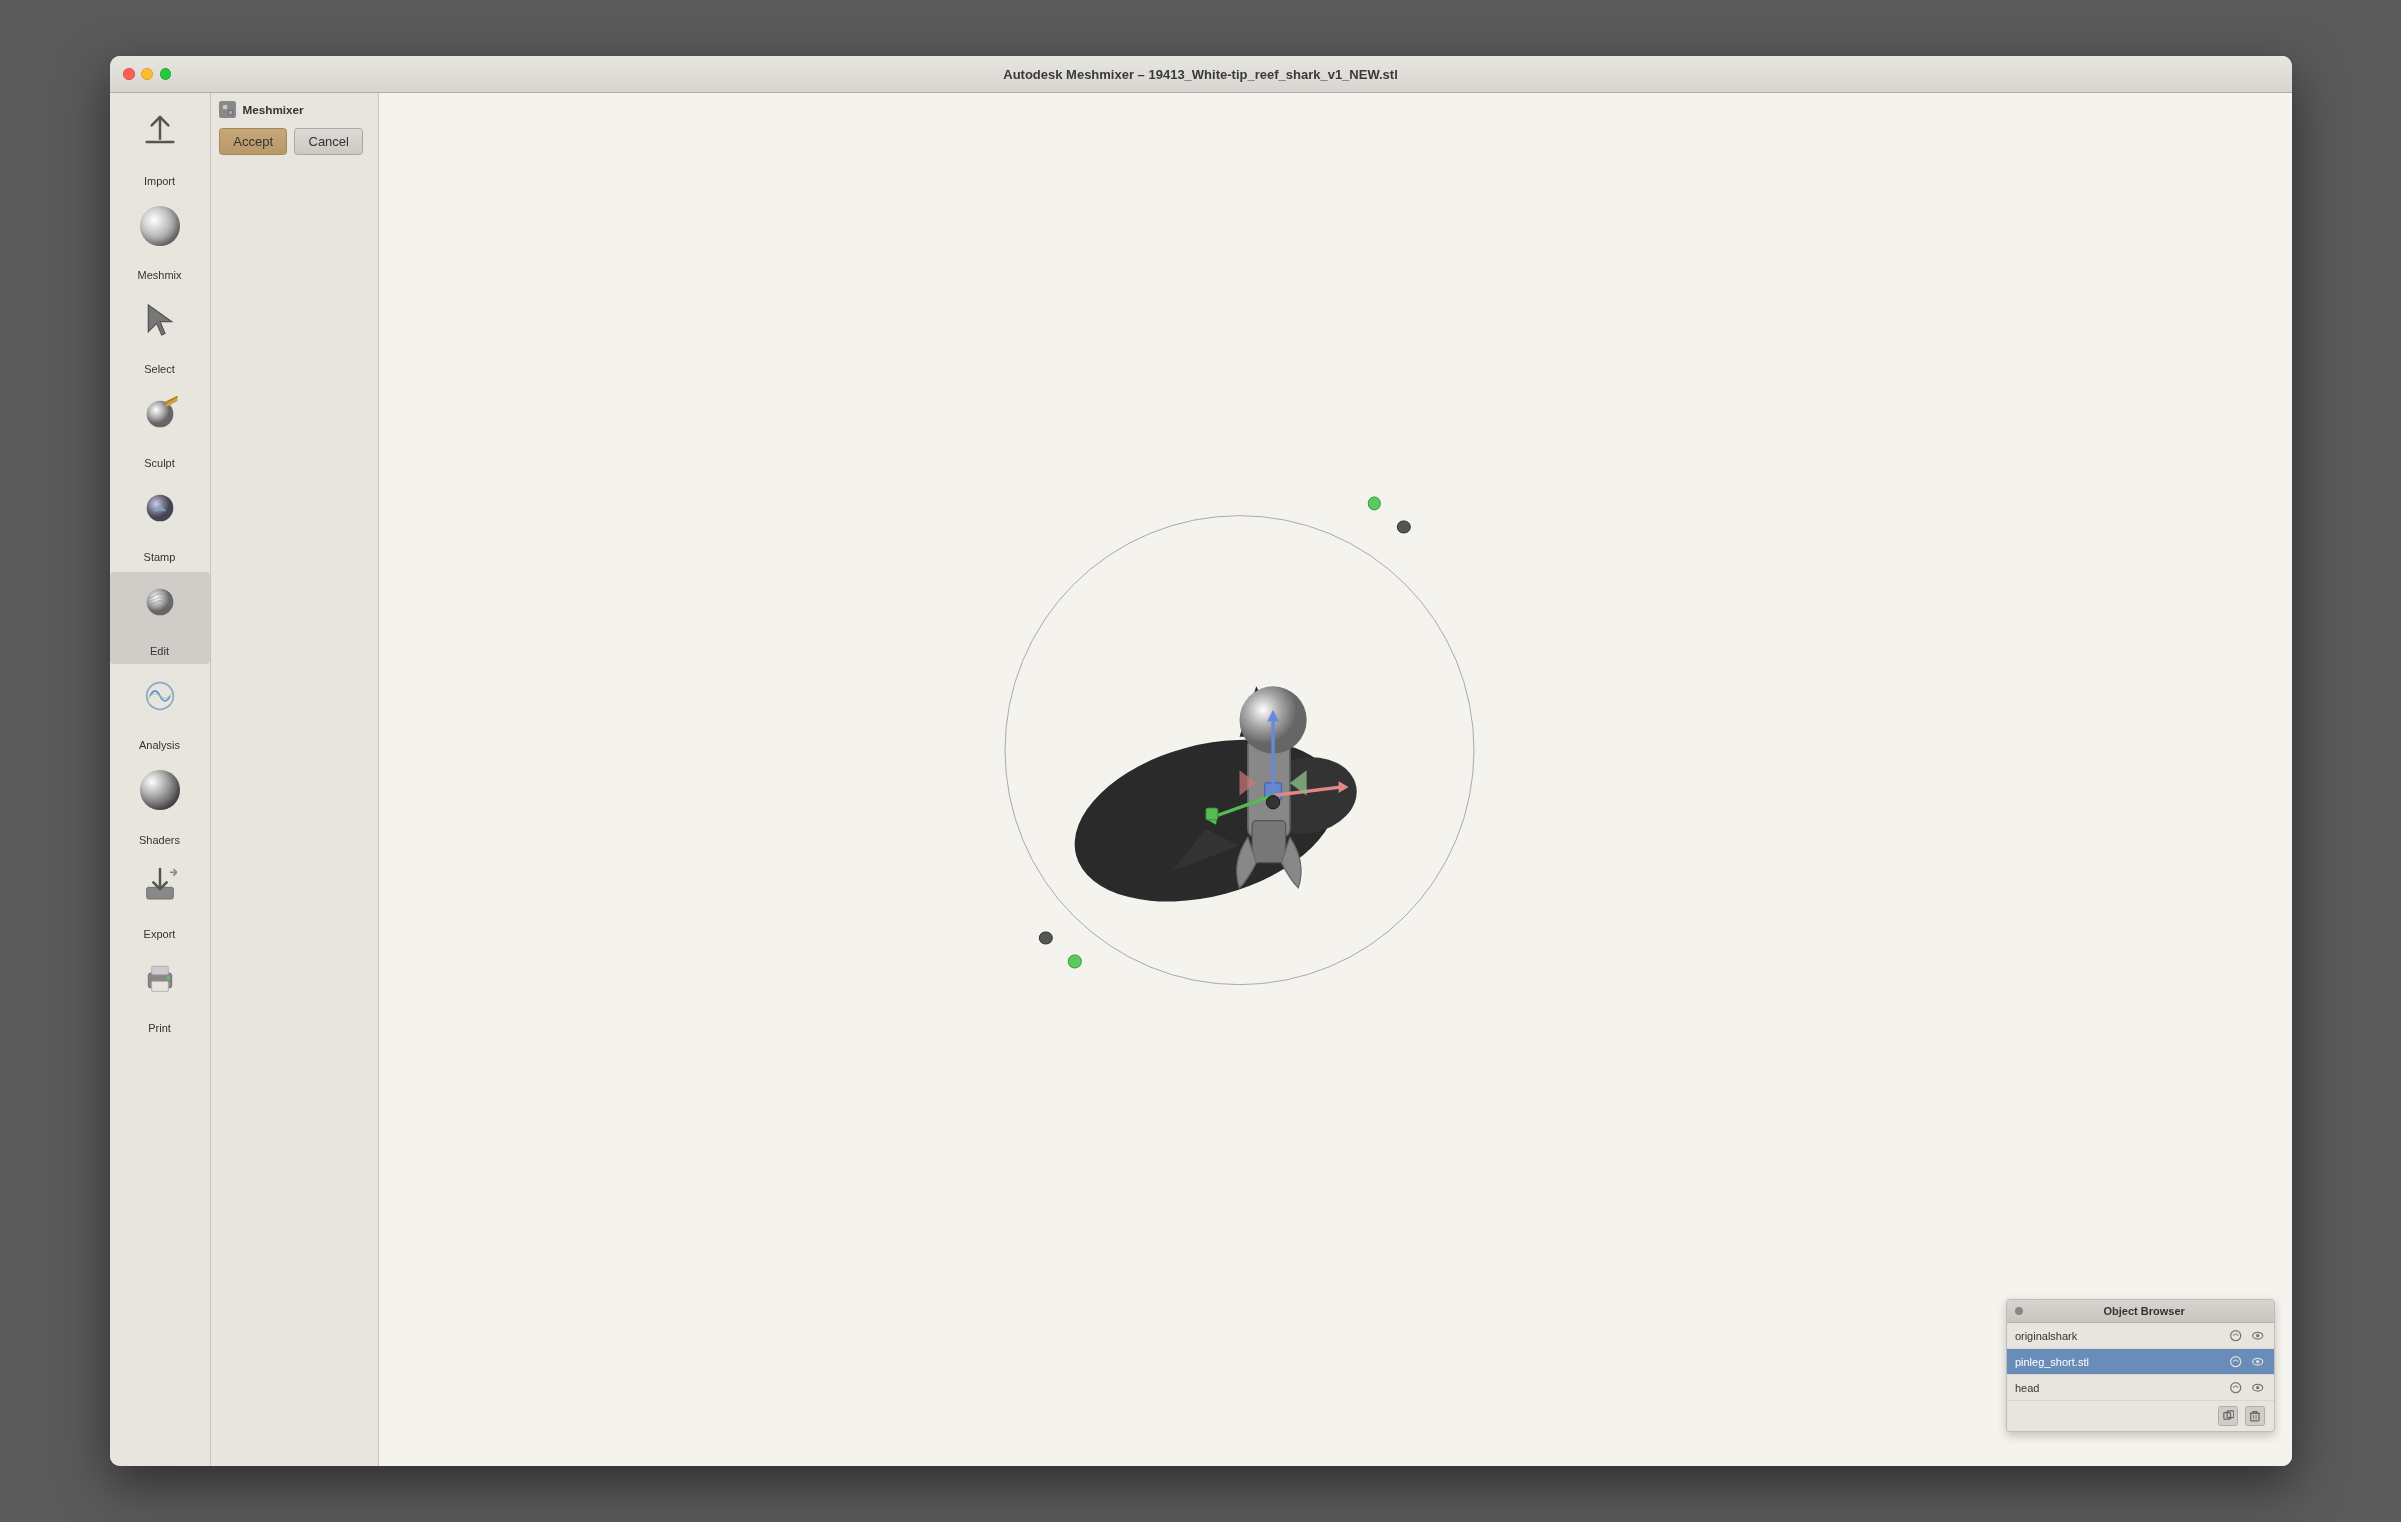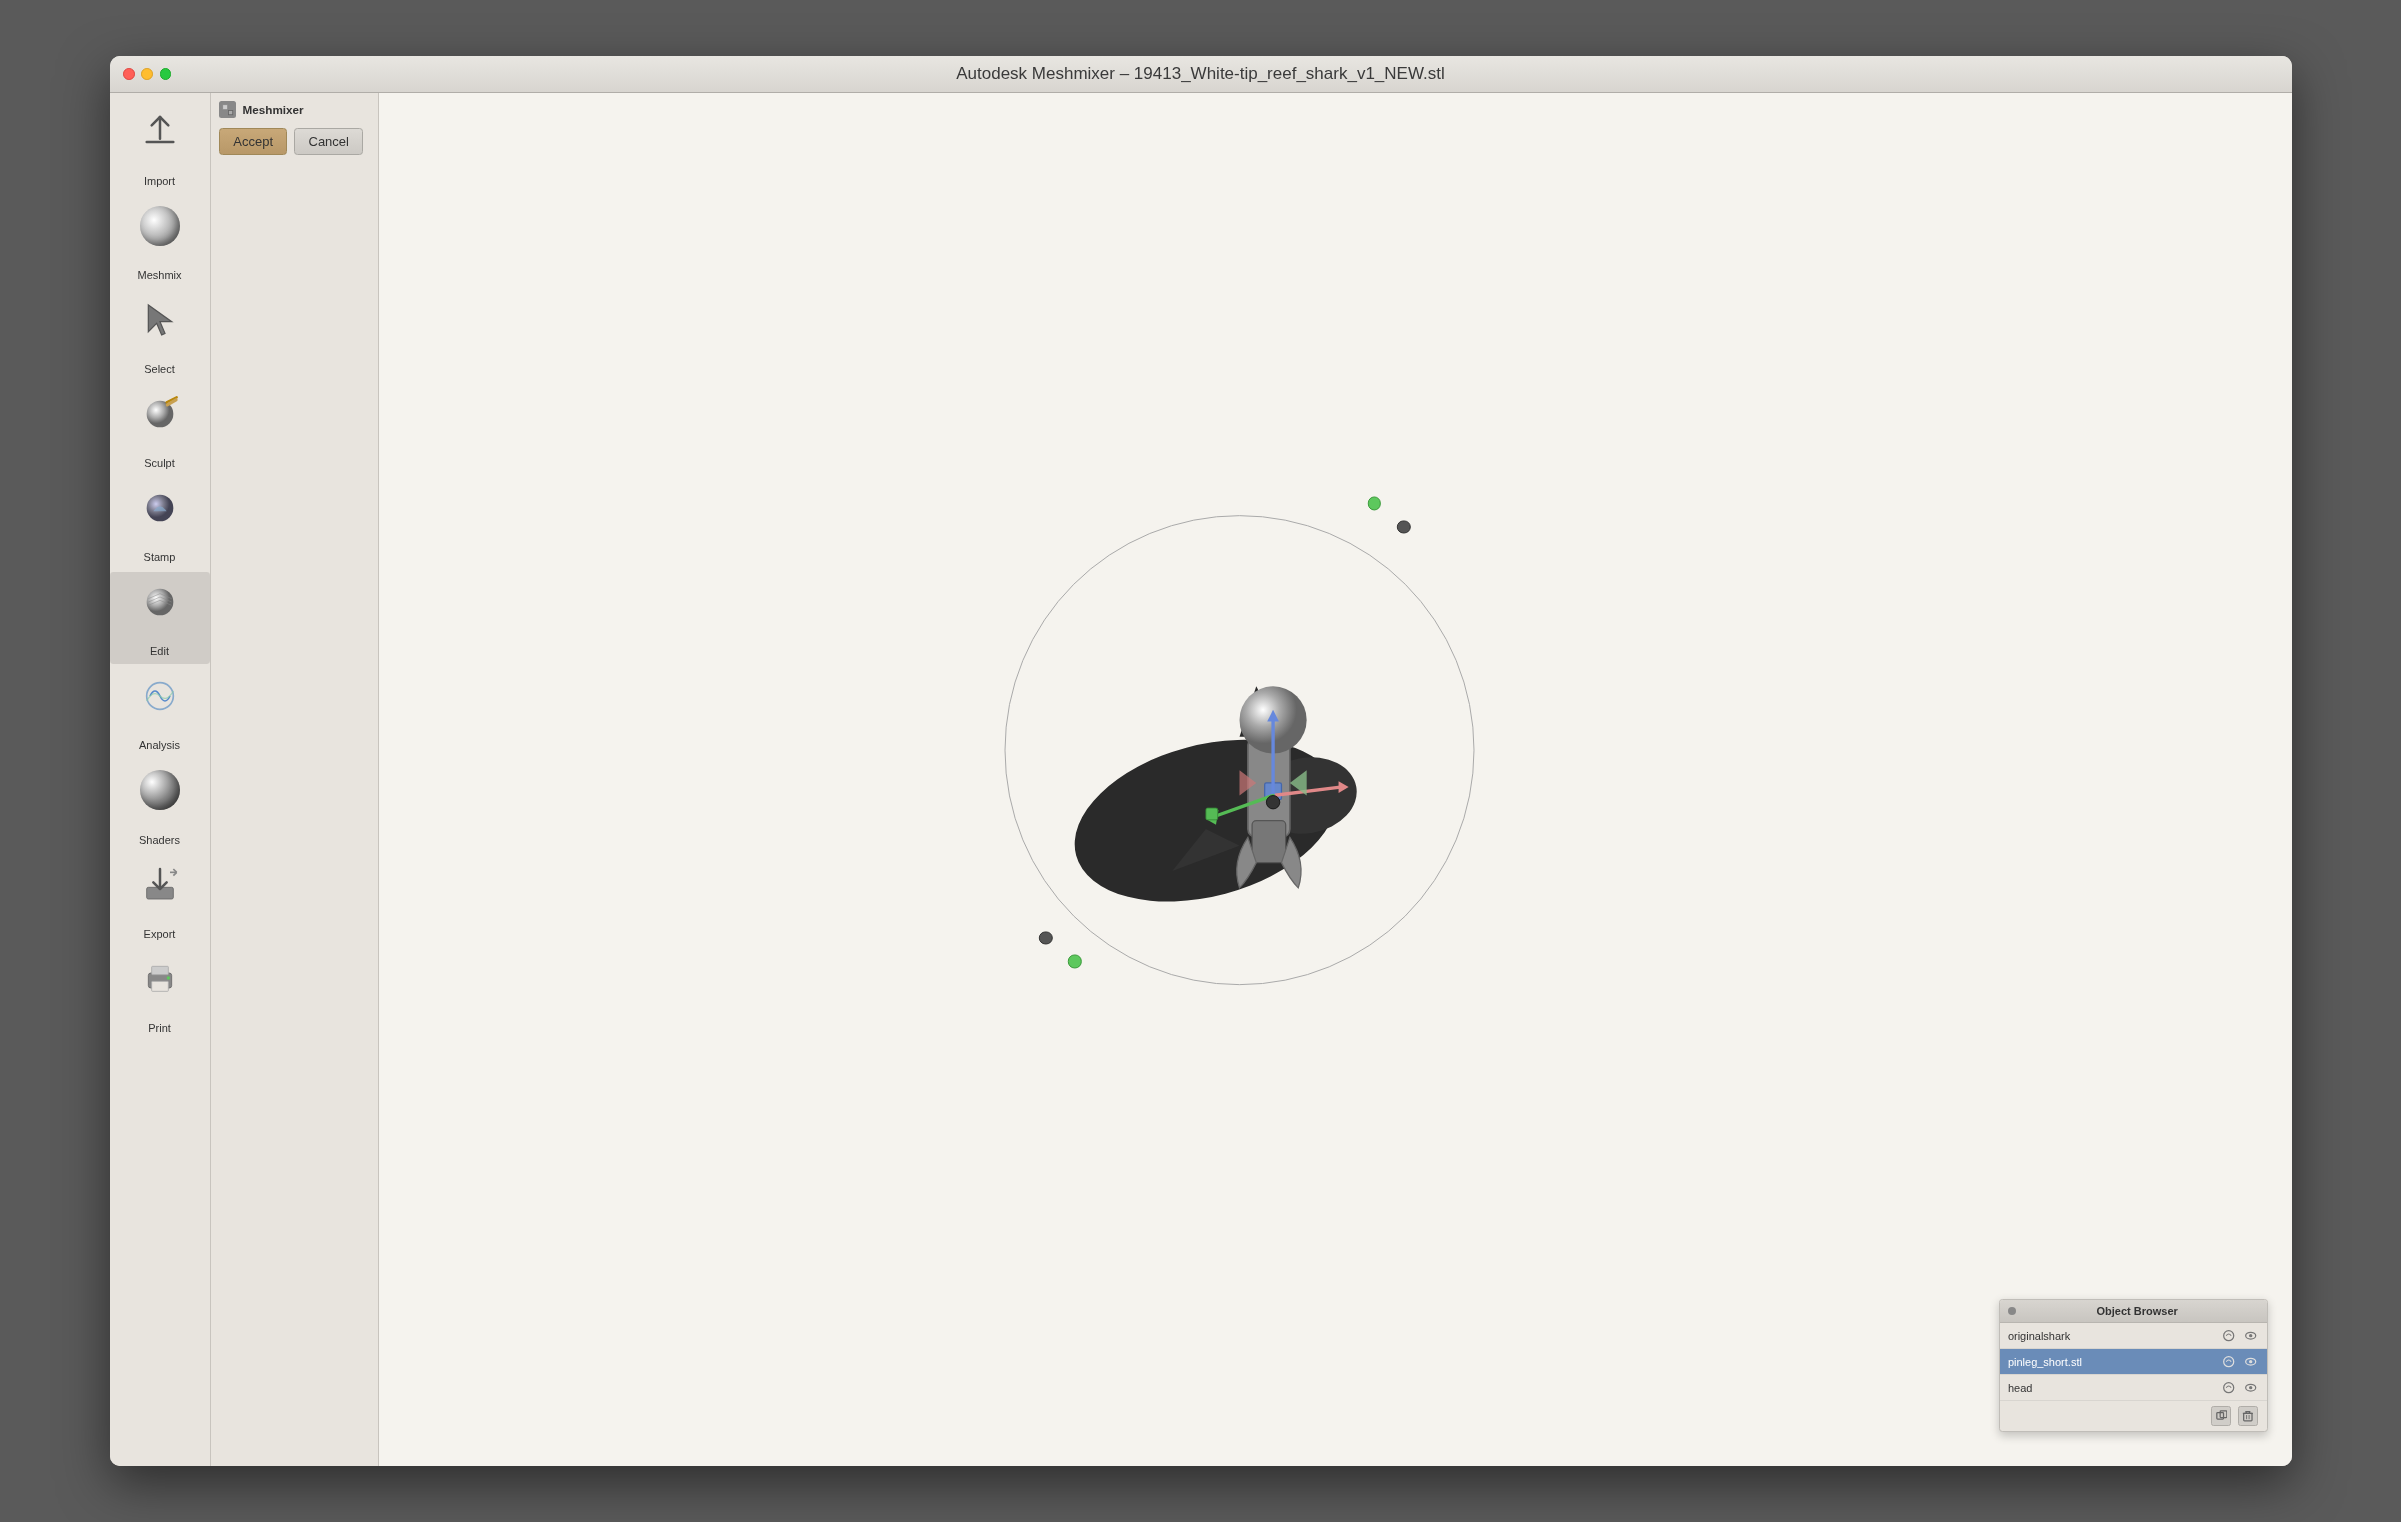--- a/index.html
+++ b/index.html
@@ -44,23 +44,23 @@
       border-radius: 50%;
       cursor: pointer;
     }
     .tl-close { background: #ff5f57; border: 0.8px solid #e0443e; }
     .tl-minimize { background: #ffbd2e; border: 0.8px solid #dea123; }
     .tl-maximize { background: #28c940; border: 0.8px solid #1aab29; }
     .titlebar-title {
       position: absolute;
       left: 50%;
       transform: translateX(-50%);
-      font-size: 17px;
+      font-size: 13px;
       color: #3a3a3a;
-      font-weight: 400;
+      font-weight: 700;
     }
     
     .main-content {
       display: flex;
       flex: 1;
       overflow: hidden;
     }
     
     .sidebar {
       width: 101px;
@@ -201,21 +201,21 @@
       top: 50%;
       left: 50%;
       transform: translate(-50%, -45%);
       width: 403px;
       height: 403px;
     }
     
     .object-browser {
       position: absolute;
       bottom: 34px;
-      right: 24px;
+      right: 17px;
       width: 269px;
       background: #e8e4de;
       border: 0.8px solid #c0bdb8;
       border-radius: 3.4px;
       box-shadow: 0 3.4px 10px rgba(0,0,0,0.2);
     }
     .ob-header {
       background: linear-gradient(to bottom, #d8d5d0, #c8c5c0);
       padding: 5px 8.4px;
       font-size: 11px;

